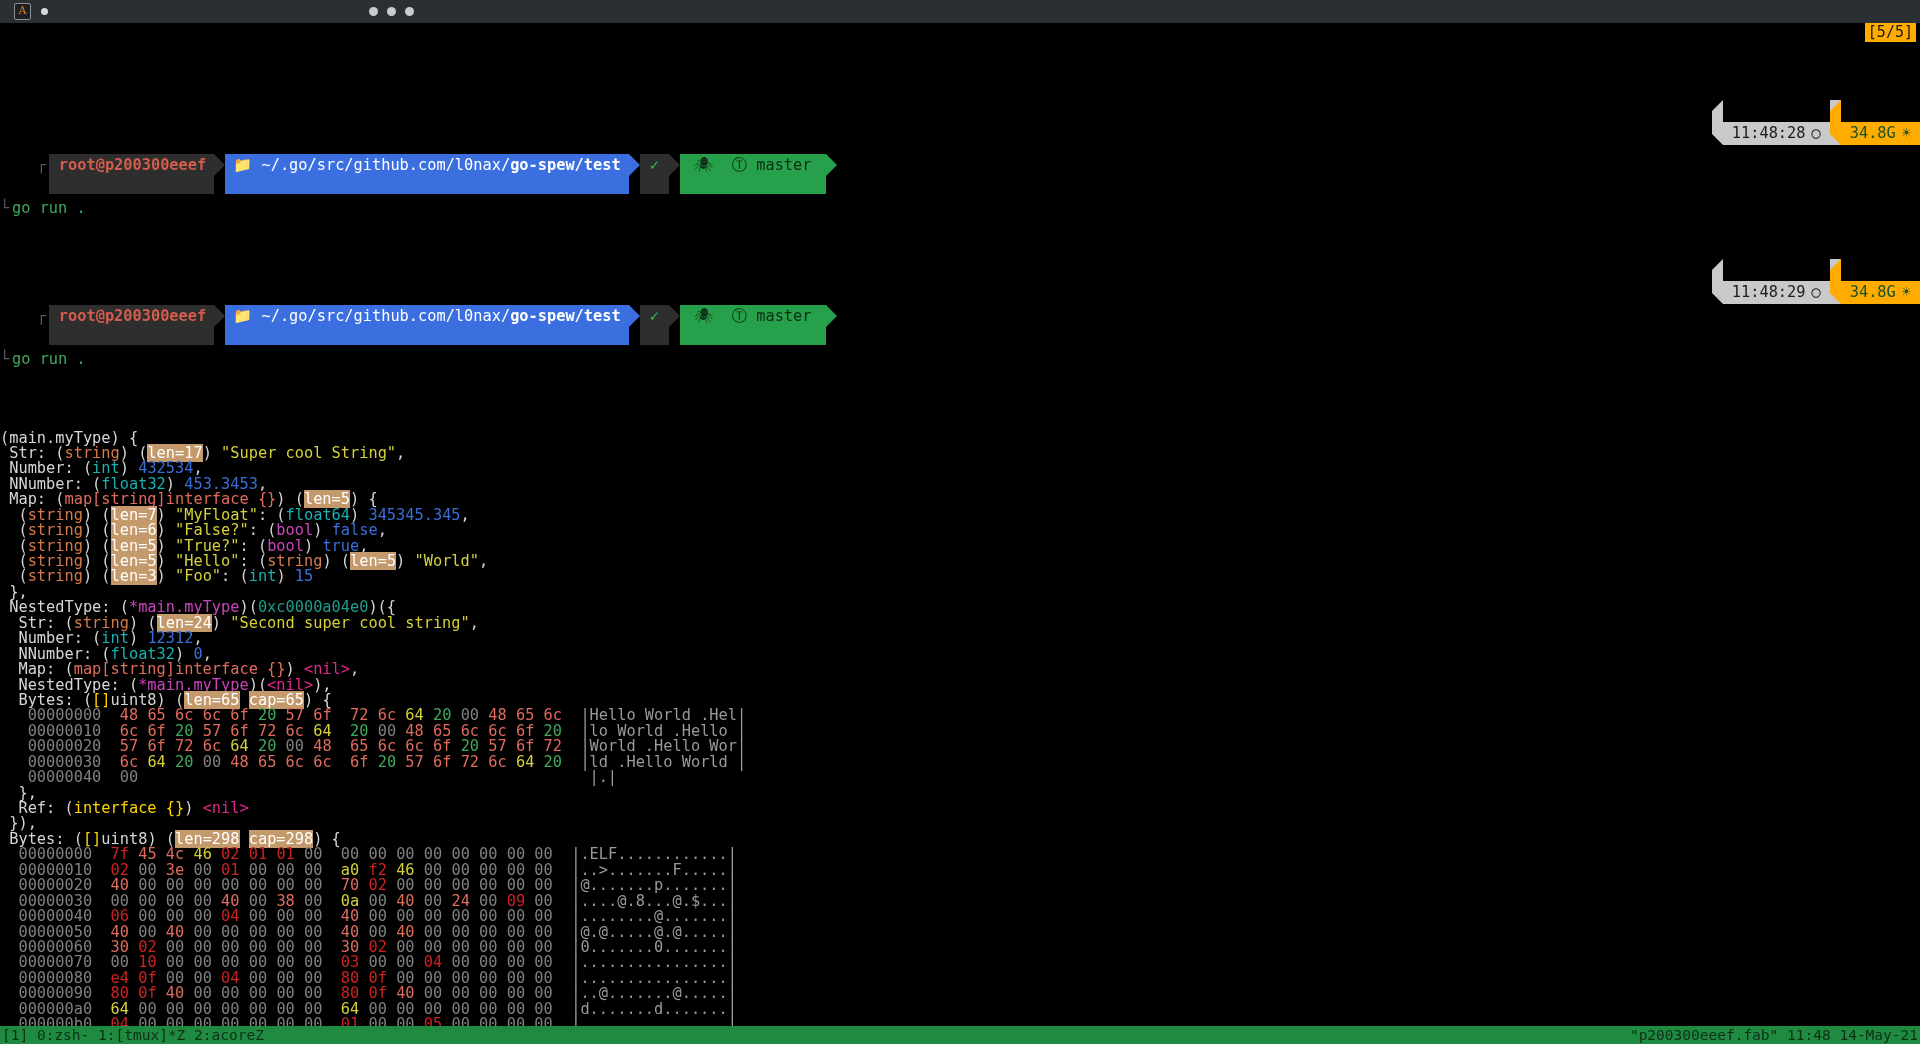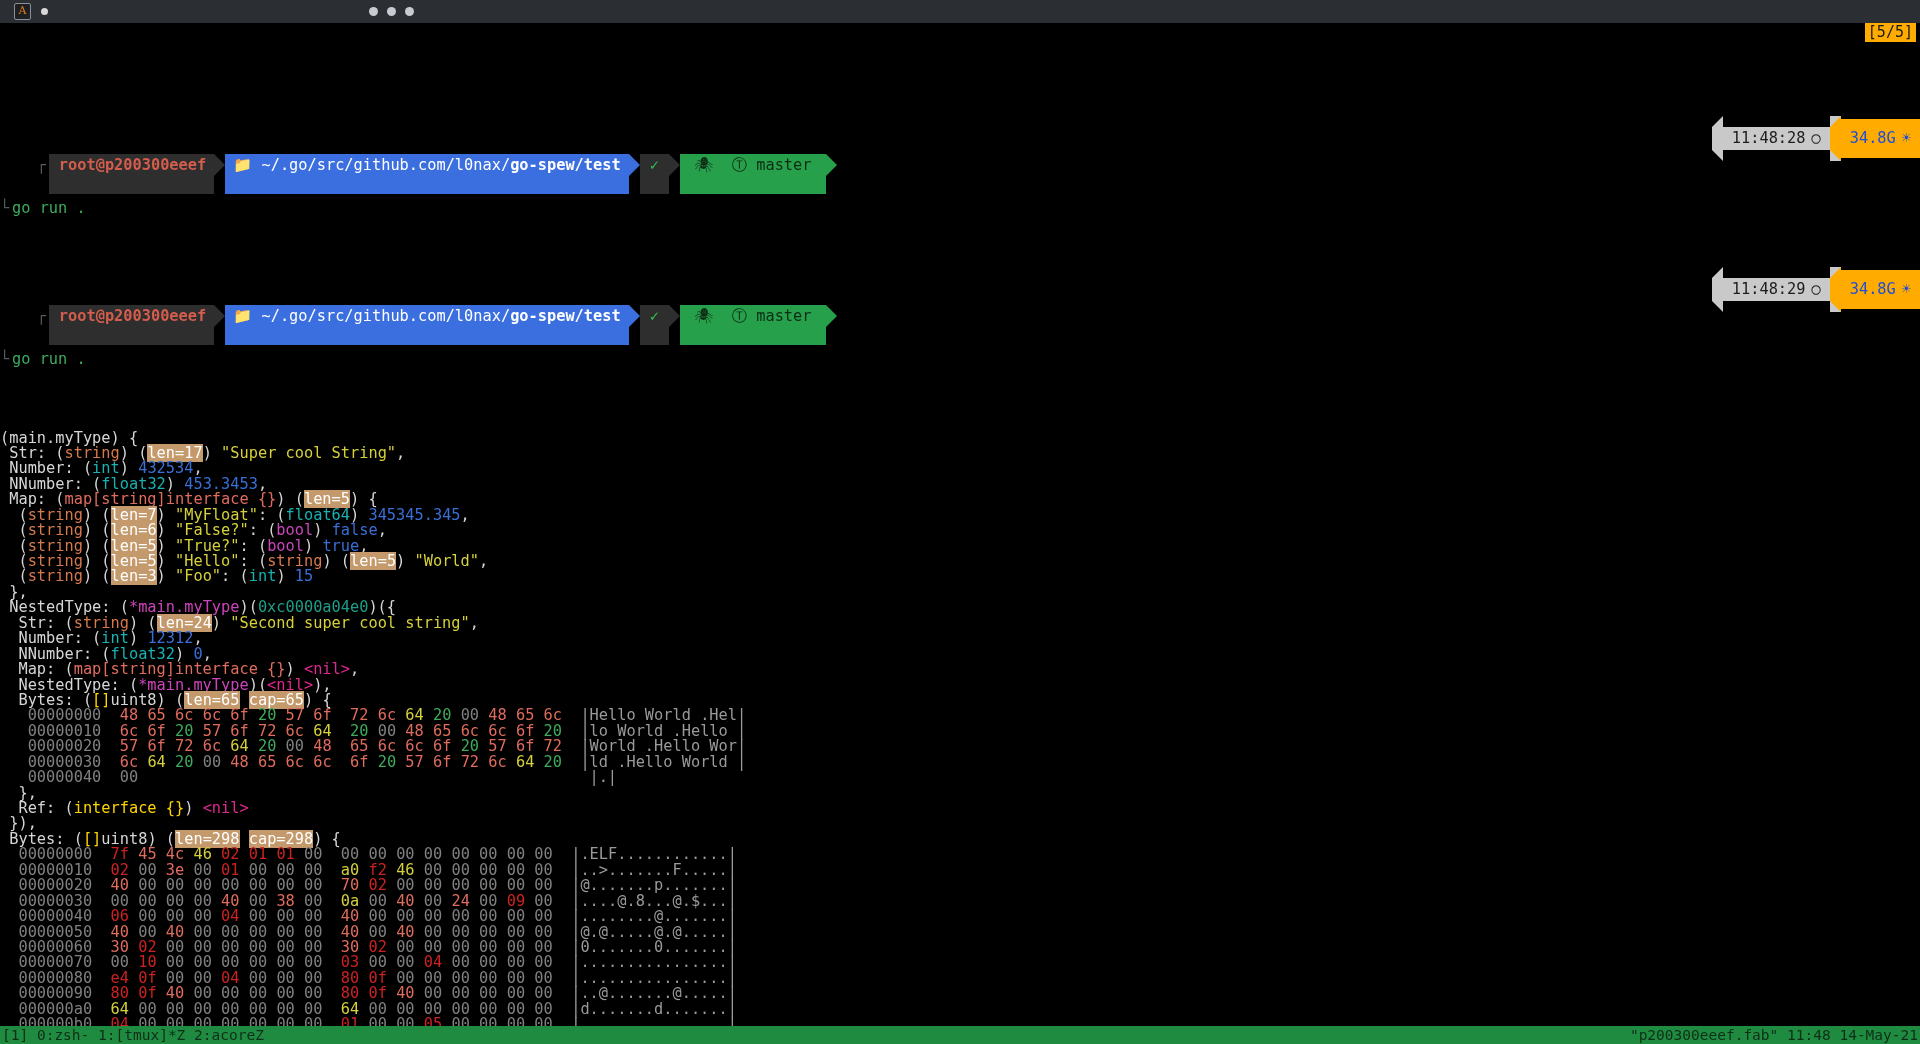--- a/index.html
+++ b/index.html
@@ -127,24 +127,24 @@
   .tree-glyph { color: #555a5e; }
 
   
   .rightline {
     position: absolute;
     right: 0;
     height: 14px;
     line-height: 23px;
     white-space: pre;
     display: flex;
-    align-items: center;
+    align-items: flex-end;
   }
   .seg-time { background: #c9c9c9; color: #1c1c1c; padding: 0 9px; display:flex; align-items:center; gap:6px;}
-  .seg-mem  { background: #ffab00; color: #1d4ed8; padding: 8px 9px; display:flex; align-items:center; gap:6px;}
+  .seg-mem  { background: #ffab00; color: #14532d; padding: 0 9px; display:flex; align-items:center; gap:6px;}
   .rl-arrow-left {
     width: 0; height: 23px;
     border-top: 11.5px solid transparent;
     border-bottom: 11.5px solid transparent;
     border-right: 11px solid #c9c9c9;
   }
   .rl-arrow-mid {
     width: 0; height: 23px;
     border-top: 11.5px solid transparent;
     border-bottom: 11.5px solid transparent;
@@ -203,21 +203,21 @@
     <span class="rightline" style="top:0;">
       <span class="rl-arrow-left"></span><span class="seg-time"><span>11:48:28</span><span>◯</span></span><span class="rl-arrow-mid"></span><span class="seg-mem"><span>34.8G</span><span>☀</span></span>
     </span>
   </div>
 
   <div class="row" style="height:20px;"><span class="tree-glyph" style="display:inline-block;width:12px;">└</span><span class="c-green2">go run .</span></div>
 
   
   <div class="promptrow" style="height:23px;">
     <span class="tree-glyph" style="display:inline-block;width:12px;">┌</span><span class="seg seg-user">root@p200300eeef</span><span class="arrow-r" style="border-left:11px solid #2e2e2e;"></span><span class="seg seg-path"><span>📁</span> <span>~/.go/src/github.com/l0nax/</span><b>go-spew/test</b></span><span class="arrow-r" style="border-left:11px solid #3b6fe0;"></span><span class="seg seg-check">✓</span><span class="arrow-r" style="border-left:11px solid #2e2e2e;"></span><span class="seg seg-git"><span>🕷</span>  <span>Ⓣ</span> <span>master</span></span><span class="arrow-r" style="border-left:11px solid #27a04b;"></span>
-    <span class="rightline" style="top:0;">
+    <span class="rightline" style="top:8px;">
       <span class="rl-arrow-left"></span><span class="seg-time"><span>11:48:29</span><span>◯</span></span><span class="rl-arrow-mid"></span><span class="seg-mem"><span>34.8G</span><span>☀</span></span>
     </span>
   </div>
 
   <div class="row" style="height:17px;"><span class="tree-glyph" style="display:inline-block;width:12px;">└</span><span class="c-green2">go run .</span></div>
 
   
   <div id="output"><div class="row"><span class="c-white">(main.myType) {</span></div><div class="row"><span class="c-white"> Str: </span><span class="c-white">(</span><span class="c-orange">string</span><span class="c-white">) (</span><span class="hl">len=17</span><span class="c-white">) </span><span class="c-str">"Super cool String"</span><span class="c-white">,</span></div><div class="row"><span class="c-white"> Number: </span><span class="c-white">(</span><span class="c-cyan">int</span><span class="c-white">) </span><span class="c-blue">432534</span><span class="c-white">,</span></div><div class="row"><span class="c-white"> NNumber: </span><span class="c-white">(</span><span class="c-cyan">float32</span><span class="c-white">) </span><span class="c-blue">453.3453</span><span class="c-white">,</span></div><div class="row"><span class="c-white"> Map: </span><span class="c-white">(</span><span class="c-red">map[string]interface {}</span><span class="c-white">) (</span><span class="hl">len=5</span><span class="c-white">) {</span></div><div class="row"><span class="c-white">  (</span><span class="c-orange">string</span><span class="c-white">) (</span><span class="hl">len=7</span><span class="c-white">) </span><span class="c-str">"MyFloat"</span><span class="c-white">: (</span><span class="c-cyan">float64</span><span class="c-white">) </span><span class="c-blue">345345.345</span><span class="c-white">,</span></div><div class="row"><span class="c-white">  (</span><span class="c-orange">string</span><span class="c-white">) (</span><span class="hl">len=6</span><span class="c-white">) </span><span class="c-str">"False?"</span><span class="c-white">: (</span><span class="c-magenta">bool</span><span class="c-white">) </span><span class="c-blue">false</span><span class="c-white">,</span></div><div class="row"><span class="c-white">  (</span><span class="c-orange">string</span><span class="c-white">) (</span><span class="hl">len=5</span><span class="c-white">) </span><span class="c-str">"True?"</span><span class="c-white">: (</span><span class="c-magenta">bool</span><span class="c-white">) </span><span class="c-blue">true</span><span class="c-white">,</span></div><div class="row"><span class="c-white">  (</span><span class="c-orange">string</span><span class="c-white">) (</span><span class="hl">len=5</span><span class="c-white">) </span><span class="c-str">"Hello"</span><span class="c-white">: (</span><span class="c-orange">string</span><span class="c-white">) (</span><span class="hl">len=5</span><span class="c-white">) </span><span class="c-str">"World"</span><span class="c-white">,</span></div><div class="row"><span class="c-white">  (</span><span class="c-orange">string</span><span class="c-white">) (</span><span class="hl">len=3</span><span class="c-white">) </span><span class="c-str">"Foo"</span><span class="c-white">: (</span><span class="c-cyan">int</span><span class="c-white">) </span><span class="c-blue">15</span></div><div class="row"><span class="c-white"> },</span></div><div class="row"><span class="c-white"> NestedType: </span><span class="c-white">(</span><span class="c-magenta">*main.myType</span><span class="c-white">)(</span><span class="c-teal">0xc0000a04e0</span><span class="c-white">)({</span></div><div class="row"><span class="c-white">  Str: </span><span class="c-white">(</span><span class="c-orange">string</span><span class="c-white">) (</span><span class="hl">len=24</span><span class="c-white">) </span><span class="c-str">"Second super cool string"</span><span class="c-white">,</span></div><div class="row"><span class="c-white">  Number: </span><span class="c-white">(</span><span class="c-cyan">int</span><span class="c-white">) </span><span class="c-blue">12312</span><span class="c-white">,</span></div><div class="row"><span class="c-white">  NNumber: </span><span class="c-white">(</span><span class="c-cyan">float32</span><span class="c-white">) </span><span class="c-blue">0</span><span class="c-white">,</span></div><div class="row"><span class="c-white">  Map: </span><span class="c-white">(</span><span class="c-red">map[string]interface {}</span><span class="c-white">) </span><span class="c-pink">&lt;nil&gt;</span><span class="c-white">,</span></div><div class="row"><span class="c-white">  NestedType: </span><span class="c-white">(</span><span class="c-magenta">*main.myType</span><span class="c-white">)(</span><span class="c-pink">&lt;nil&gt;</span><span class="c-white">),</span></div><div class="row"><span class="c-white">  Bytes: </span><span class="c-white">(</span><span class="c-yellow2">[]</span><span class="c-white">uint8</span><span class="c-white">) (</span><span class="hl">len=65</span><span class="c-white"> </span><span class="hl">cap=65</span><span class="c-white">) {</span></div><div class="row"><span class="c-white">   </span><span class="c-dim">00000000</span><span class="c-white">  </span><span class="c-red">48</span><span class="c-white"> </span><span class="c-red">65</span><span class="c-white"> </span><span class="c-red">6c</span><span class="c-white"> </span><span class="c-red">6c</span><span class="c-white"> </span><span class="c-red">6f</span><span class="c-white"> </span><span class="c-green2">20</span><span class="c-white"> </span><span class="c-red">57</span><span class="c-white"> </span><span class="c-red">6f</span><span class="c-white">  </span><span class="c-red">72</span><span class="c-white"> </span><span class="c-red">6c</span><span class="c-white"> </span><span class="c-yellow">64</span><span class="c-white"> </span><span class="c-green2">20</span><span class="c-white"> </span><span class="c-dim">00</span><span class="c-white"> </span><span class="c-red">48</span><span class="c-white"> </span><span class="c-red">65</span><span class="c-white"> </span><span class="c-red">6c</span><span class="c-white">  </span><span class="c-gray">|Hello World .Hel|</span></div><div class="row"><span class="c-white">   </span><span class="c-dim">00000010</span><span class="c-white">  </span><span class="c-red">6c</span><span class="c-white"> </span><span class="c-red">6f</span><span class="c-white"> </span><span class="c-green2">20</span><span class="c-white"> </span><span class="c-red">57</span><span class="c-white"> </span><span class="c-red">6f</span><span class="c-white"> </span><span class="c-red">72</span><span class="c-white"> </span><span class="c-red">6c</span><span class="c-white"> </span><span class="c-yellow">64</span><span class="c-white">  </span><span class="c-green2">20</span><span class="c-white"> </span><span class="c-dim">00</span><span class="c-white"> </span><span class="c-red">48</span><span class="c-white"> </span><span class="c-red">65</span><span class="c-white"> </span><span class="c-red">6c</span><span class="c-white"> </span><span class="c-red">6c</span><span class="c-white"> </span><span class="c-red">6f</span><span class="c-white"> </span><span class="c-green2">20</span><span class="c-white">  </span><span class="c-gray">|lo World .Hello |</span></div><div class="row"><span class="c-white">   </span><span class="c-dim">00000020</span><span class="c-white">  </span><span class="c-red">57</span><span class="c-white"> </span><span class="c-red">6f</span><span class="c-white"> </span><span class="c-red">72</span><span class="c-white"> </span><span class="c-red">6c</span><span class="c-white"> </span><span class="c-yellow">64</span><span class="c-white"> </span><span class="c-green2">20</span><span class="c-white"> </span><span class="c-dim">00</span><span class="c-white"> </span><span class="c-red">48</span><span class="c-white">  </span><span class="c-red">65</span><span class="c-white"> </span><span class="c-red">6c</span><span class="c-white"> </span><span class="c-red">6c</span><span class="c-white"> </span><span class="c-red">6f</span><span class="c-white"> </span><span class="c-green2">20</span><span class="c-white"> </span><span class="c-red">57</span><span class="c-white"> </span><span class="c-red">6f</span><span class="c-white"> </span><span class="c-red">72</span><span class="c-white">  </span><span class="c-gray">|World .Hello Wor|</span></div><div class="row"><span class="c-white">   </span><span class="c-dim">00000030</span><span class="c-white">  </span><span class="c-red">6c</span><span class="c-white"> </span><span class="c-yellow">64</span><span class="c-white"> </span><span class="c-green2">20</span><span class="c-white"> </span><span class="c-dim">00</span><span class="c-white"> </span><span class="c-red">48</span><span class="c-white"> </span><span class="c-red">65</span><span class="c-white"> </span><span class="c-red">6c</span><span class="c-white"> </span><span class="c-red">6c</span><span class="c-white">  </span><span class="c-red">6f</span><span class="c-white"> </span><span class="c-green2">20</span><span class="c-white"> </span><span class="c-red">57</span><span class="c-white"> </span><span class="c-red">6f</span><span class="c-white"> </span><span class="c-red">72</span><span class="c-white"> </span><span class="c-red">6c</span><span class="c-white"> </span><span class="c-yellow">64</span><span class="c-white"> </span><span class="c-green2">20</span><span class="c-white">  </span><span class="c-gray">|ld .Hello World |</span></div><div class="row"><span class="c-white">   </span><span class="c-dim">00000040</span><span class="c-white">  </span><span class="c-dim">00</span><span class="c-white">                                                 </span><span class="c-gray">|.|</span></div><div class="row"><span class="c-white">  },</span></div><div class="row"><span class="c-white">  Ref: </span><span class="c-white">(</span><span class="c-yellow2">interface {}</span><span class="c-white">) </span><span class="c-pink">&lt;nil&gt;</span></div><div class="row"><span class="c-white"> }),</span></div><div class="row"><span class="c-white"> Bytes: </span><span class="c-white">(</span><span class="c-yellow2">[]</span><span class="c-white">uint8</span><span class="c-white">) (</span><span class="hl">len=298</span><span class="c-white"> </span><span class="hl">cap=298</span><span class="c-white">) {</span></div><div class="row"><span class="c-white">  </span><span class="c-dim">00000000</span><span class="c-white">  </span><span class="c-redb">7f</span><span class="c-white"> </span><span class="c-red">45</span><span class="c-white"> </span><span class="c-red">4c</span><span class="c-white"> </span><span class="c-yellow">46</span><span class="c-white"> </span><span class="c-redb">02</span><span class="c-white"> </span><span class="c-redb">01</span><span class="c-white"> </span><span class="c-redb">01</span><span class="c-white"> </span><span class="c-dim">00</span><span class="c-white">  </span><span class="c-dim">00</span><span class="c-white"> </span><span class="c-dim">00</span><span class="c-white"> </span><span class="c-dim">00</span><span class="c-white"> </span><span class="c-dim">00</span><span class="c-white"> </span><span class="c-dim">00</span><span class="c-white"> </span><span class="c-dim">00</span><span class="c-white"> </span><span class="c-dim">00</span><span class="c-white"> </span><span class="c-dim">00</span><span class="c-white">  </span><span class="c-gray">|.ELF............|</span></div><div class="row"><span class="c-white">  </span><span class="c-dim">00000010</span><span class="c-white">  </span><span class="c-redb">02</span><span class="c-white"> </span><span class="c-dim">00</span><span class="c-white"> </span><span class="c-red">3e</span><span class="c-white"> </span><span class="c-dim">00</span><span class="c-white"> </span><span class="c-redb">01</span><span class="c-white"> </span><span class="c-dim">00</span><span class="c-white"> </span><span class="c-dim">00</span><span class="c-white"> </span><span class="c-dim">00</span><span class="c-white">  </span><span class="c-yellow">a0</span><span class="c-white"> </span><span class="c-redb">f2</span><span class="c-white"> </span><span class="c-yellow">46</span><span class="c-white"> </span><span class="c-dim">00</span><span class="c-white"> </span><span class="c-dim">00</span><span class="c-white"> </span><span class="c-dim">00</span><span class="c-white"> </span><span class="c-dim">00</span><span class="c-white"> </span><span class="c-dim">00</span><span class="c-white">  </span><span class="c-gray">|..&gt;.......F.....|</span></div><div class="row"><span class="c-white">  </span><span class="c-dim">00000020</span><span class="c-white">  </span><span class="c-red">40</span><span class="c-white"> </span><span class="c-dim">00</span><span class="c-white"> </span><span class="c-dim">00</span><span class="c-white"> </span><span class="c-dim">00</span><span class="c-white"> </span><span class="c-dim">00</span><span class="c-white"> </span><span class="c-dim">00</span><span class="c-white"> </span><span class="c-dim">00</span><span class="c-white"> </span><span class="c-dim">00</span><span class="c-white">  </span><span class="c-red">70</span><span class="c-white"> </span><span class="c-redb">02</span><span class="c-white"> </span><span class="c-dim">00</span><span class="c-white"> </span><span class="c-dim">00</span><span class="c-white"> </span><span class="c-dim">00</span><span class="c-white"> </span><span class="c-dim">00</span><span class="c-white"> </span><span class="c-dim">00</span><span class="c-white"> </span><span class="c-dim">00</span><span class="c-white">  </span><span class="c-gray">|@.......p.......|</span></div><div class="row"><span class="c-white">  </span><span class="c-dim">00000030</span><span class="c-white">  </span><span class="c-dim">00</span><span class="c-white"> </span><span class="c-dim">00</span><span class="c-white"> </span><span class="c-dim">00</span><span class="c-white"> </span><span class="c-dim">00</span><span class="c-white"> </span><span class="c-red">40</span><span class="c-white"> </span><span class="c-dim">00</span><span class="c-white"> </span><span class="c-red">38</span><span class="c-white"> </span><span class="c-dim">00</span><span class="c-white">  </span><span class="c-yellow">0a</span><span class="c-white"> </span><span class="c-dim">00</span><span class="c-white"> </span><span class="c-red">40</span><span class="c-white"> </span><span class="c-dim">00</span><span class="c-white"> </span><span class="c-red">24</span><span class="c-white"> </span><span class="c-dim">00</span><span class="c-white"> </span><span class="c-redb">09</span><span class="c-white"> </span><span class="c-dim">00</span><span class="c-white">  </span><span class="c-gray">|....@.8...@.$...|</span></div><div class="row"><span class="c-white">  </span><span class="c-dim">00000040</span><span class="c-white">  </span><span class="c-redb">06</span><span class="c-white"> </span><span class="c-dim">00</span><span class="c-white"> </span><span class="c-dim">00</span><span class="c-white"> </span><span class="c-dim">00</span><span class="c-white"> </span><span class="c-redb">04</span><span class="c-white"> </span><span class="c-dim">00</span><span class="c-white"> </span><span class="c-dim">00</span><span class="c-white"> </span><span class="c-dim">00</span><span class="c-white">  </span><span class="c-red">40</span><span class="c-white"> </span><span class="c-dim">00</span><span class="c-white"> </span><span class="c-dim">00</span><span class="c-white"> </span><span class="c-dim">00</span><span class="c-white"> </span><span class="c-dim">00</span><span class="c-white"> </span><span class="c-dim">00</span><span class="c-white"> </span><span class="c-dim">00</span><span class="c-white"> </span><span class="c-dim">00</span><span class="c-white">  </span><span class="c-gray">|........@.......|</span></div><div class="row"><span class="c-white">  </span><span class="c-dim">00000050</span><span class="c-white">  </span><span class="c-red">40</span><span class="c-white"> </span><span class="c-dim">00</span><span class="c-white"> </span><span class="c-red">40</span><span class="c-white"> </span><span class="c-dim">00</span><span class="c-white"> </span><span class="c-dim">00</span><span class="c-white"> </span><span class="c-dim">00</span><span class="c-white"> </span><span class="c-dim">00</span><span class="c-white"> </span><span class="c-dim">00</span><span class="c-white">  </span><span class="c-red">40</span><span class="c-white"> </span><span class="c-dim">00</span><span class="c-white"> </span><span class="c-red">40</span><span class="c-white"> </span><span class="c-dim">00</span><span class="c-white"> </span><span class="c-dim">00</span><span class="c-white"> </span><span class="c-dim">00</span><span class="c-white"> </span><span class="c-dim">00</span><span class="c-white"> </span><span class="c-dim">00</span><span class="c-white">  </span><span class="c-gray">|@.@.....@.@.....|</span></div><div class="row"><span class="c-white">  </span><span class="c-dim">00000060</span><span class="c-white">  </span><span class="c-red">30</span><span class="c-white"> </span><span class="c-redb">02</span><span class="c-white"> </span><span class="c-dim">00</span><span class="c-white"> </span><span class="c-dim">00</span><span class="c-white"> </span><span class="c-dim">00</span><span class="c-white"> </span><span class="c-dim">00</span><span class="c-white"> </span><span class="c-dim">00</span><span class="c-white"> </span><span class="c-dim">00</span><span class="c-white">  </span><span class="c-red">30</span><span class="c-white"> </span><span class="c-redb">02</span><span class="c-white"> </span><span class="c-dim">00</span><span class="c-white"> </span><span class="c-dim">00</span><span class="c-white"> </span><span class="c-dim">00</span><span class="c-white"> </span><span class="c-dim">00</span><span class="c-white"> </span><span class="c-dim">00</span><span class="c-white"> </span><span class="c-dim">00</span><span class="c-white">  </span><span class="c-gray">|0.......0.......|</span></div><div class="row"><span class="c-white">  </span><span class="c-dim">00000070</span><span class="c-white">  </span><span class="c-dim">00</span><span class="c-white"> </span><span class="c-redb">10</span><span class="c-white"> </span><span class="c-dim">00</span><span class="c-white"> </span><span class="c-dim">00</span><span class="c-white"> </span><span class="c-dim">00</span><span class="c-white"> </span><span class="c-dim">00</span><span class="c-white"> </span><span class="c-dim">00</span><span class="c-white"> </span><span class="c-dim">00</span><span class="c-white">  </span><span class="c-redb">03</span><span class="c-white"> </span><span class="c-dim">00</span><span class="c-white"> </span><span class="c-dim">00</span><span class="c-white"> </span><span class="c-redb">04</span><span class="c-white"> </span><span class="c-dim">00</span><span class="c-white"> </span><span class="c-dim">00</span><span class="c-white"> </span><span class="c-dim">00</span><span class="c-white"> </span><span class="c-dim">00</span><span class="c-white">  </span><span class="c-gray">|................|</span></div><div class="row"><span class="c-white">  </span><span class="c-dim">00000080</span><span class="c-white">  </span><span class="c-redb">e4</span><span class="c-white"> </span><span class="c-redb">0f</span><span class="c-white"> </span><span class="c-dim">00</span><span class="c-white"> </span><span class="c-dim">00</span><span class="c-white"> </span><span class="c-redb">04</span><span class="c-white"> </span><span class="c-dim">00</span><span class="c-white"> </span><span class="c-dim">00</span><span class="c-white"> </span><span class="c-dim">00</span><span class="c-white">  </span><span class="c-redb">80</span><span class="c-white"> </span><span class="c-redb">0f</span><span class="c-white"> </span><span class="c-dim">00</span><span class="c-white"> </span><span class="c-dim">00</span><span class="c-white"> </span><span class="c-dim">00</span><span class="c-white"> </span><span class="c-dim">00</span><span class="c-white"> </span><span class="c-dim">00</span><span class="c-white"> </span><span class="c-dim">00</span><span class="c-white">  </span><span class="c-gray">|................|</span></div><div class="row"><span class="c-white">  </span><span class="c-dim">00000090</span><span class="c-white">  </span><span class="c-redb">80</span><span class="c-white"> </span><span class="c-redb">0f</span><span class="c-white"> </span><span class="c-red">40</span><span class="c-white"> </span><span class="c-dim">00</span><span class="c-white"> </span><span class="c-dim">00</span><span class="c-white"> </span><span class="c-dim">00</span><span class="c-white"> </span><span class="c-dim">00</span><span class="c-white"> </span><span class="c-dim">00</span><span class="c-white">  </span><span class="c-redb">80</span><span class="c-white"> </span><span class="c-redb">0f</span><span class="c-white"> </span><span class="c-red">40</span><span class="c-white"> </span><span class="c-dim">00</span><span class="c-white"> </span><span class="c-dim">00</span><span class="c-white"> </span><span class="c-dim">00</span><span class="c-white"> </span><span class="c-dim">00</span><span class="c-white"> </span><span class="c-dim">00</span><span class="c-white">  </span><span class="c-gray">|..@.......@.....|</span></div><div class="row"><span class="c-white">  </span><span class="c-dim">000000a0</span><span class="c-white">  </span><span class="c-yellow">64</span><span class="c-white"> </span><span class="c-dim">00</span><span class="c-white"> </span><span class="c-dim">00</span><span class="c-white"> </span><span class="c-dim">00</span><span class="c-white"> </span><span class="c-dim">00</span><span class="c-white"> </span><span class="c-dim">00</span><span class="c-white"> </span><span class="c-dim">00</span><span class="c-white"> </span><span class="c-dim">00</span><span class="c-white">  </span><span class="c-yellow">64</span><span class="c-white"> </span><span class="c-dim">00</span><span class="c-white"> </span><span class="c-dim">00</span><span class="c-white"> </span><span class="c-dim">00</span><span class="c-white"> </span><span class="c-dim">00</span><span class="c-white"> </span><span class="c-dim">00</span><span class="c-white"> </span><span class="c-dim">00</span><span class="c-white"> </span><span class="c-dim">00</span><span class="c-white">  </span><span class="c-gray">|d.......d.......|</span></div><div class="row"><span class="c-white">  </span><span class="c-dim">000000b0</span><span class="c-white">  </span><span class="c-redb">04</span><span class="c-white"> </span><span class="c-dim">00</span><span class="c-white"> </span><span class="c-dim">00</span><span class="c-white"> </span><span class="c-dim">00</span><span class="c-white"> </span><span class="c-dim">00</span><span class="c-white"> </span><span class="c-dim">00</span><span class="c-white"> </span><span class="c-dim">00</span><span class="c-white"> </span><span class="c-dim">00</span><span class="c-white">  </span><span class="c-redb">01</span><span class="c-white"> </span><span class="c-dim">00</span><span class="c-white"> </span><span class="c-dim">00</span><span class="c-white"> </span><span class="c-redb">05</span><span class="c-white"> </span><span class="c-dim">00</span><span class="c-white"> </span><span class="c-dim">00</span><span class="c-white"> </span><span class="c-dim">00</span><span class="c-white"> </span><span class="c-dim">00</span><span class="c-white">  </span><span class="c-gray">|................|</span></div><div class="row"><span class="c-white">  </span><span class="c-dim">000000c0</span><span class="c-white">  </span><span class="c-redb">e2</span><span class="c-white"> </span><span class="c-redb">95</span><span class="c-white"> </span><span class="c-redb">ad</span><span class="c-white"> </span><span class="c-redb">e2</span><span class="c-white"> </span><span class="c-redb">94</span><span class="c-white"> </span><span class="c-redb">80</span><span class="c-white"> </span><span class="c-green2">20</span><span class="c-white"> </span><span class="c-red">72</span><span class="c-white">  </span><span class="c-red">6f</span><span class="c-white"> </span><span class="c-red">6f</span><span class="c-white"> </span><span class="c-red">74</span><span class="c-white"> </span><span class="c-red">40</span><span class="c-white"> </span><span class="c-red">70</span><span class="c-white"> </span><span class="c-red">32</span><span class="c-white"> </span><span class="c-red">30</span><span class="c-white"> </span><span class="c-red">30</span><span class="c-white">  </span><span class="c-gray">|...... root@p200|</span></div></div>
 
 </div>

